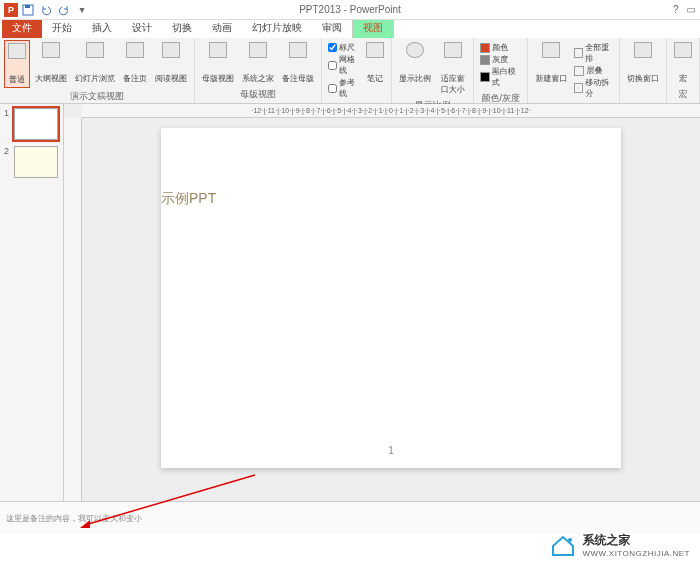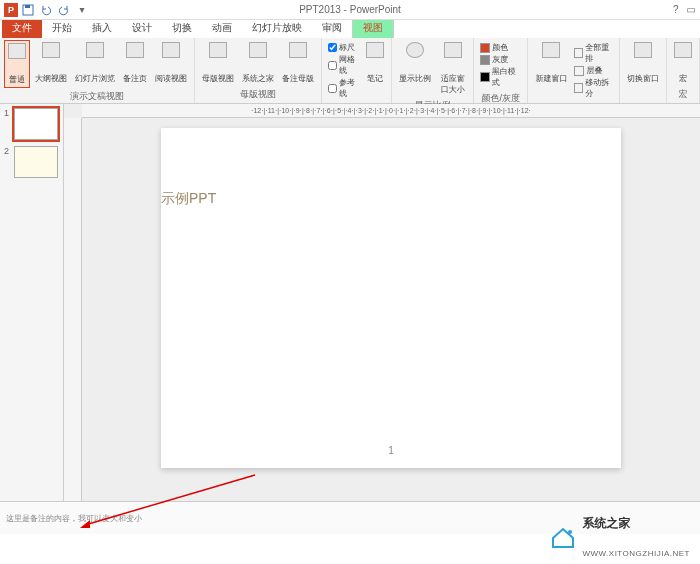--- a/index.html
+++ b/index.html
@@ -46,21 +46,21 @@
 
 .notes { position: absolute; left: 0; right: 0; bottom: 30px; height: 12px; background: #fafafa; border-top: 1px solid #ccc; padding: 16px 6px; font-size: 8px; color: #888; display: flex; align-items: center; }
 
 .arrow { position: absolute; left: 80px; bottom: 34px; width: 180px; height: 2px; pointer-events: none; }
 .arrow svg { position: absolute; width: 180px; height: 60px; bottom: 0; }
 
 .watermark { position: absolute; right: 10px; bottom: 6px; display: flex; align-items: center; gap: 6px; }
 .watermark .wicon { width: 26px; height: 22px; }
 .watermark .wtext { display: flex; flex-direction: column; }
 .watermark .cn { font-size: 12px; font-weight: bold; color: #333; }
-.watermark .en { font-size: 8px; color: #666; letter-spacing: 0.5px; margin-top: 17px; }
+.watermark .en { font-size: 8px; color: #666; letter-spacing: 0.5px; }
 
 .color-sw { width: 10px; height: 10px; display: inline-block; border: 1px solid #999; }
 </style>
 </head>
 <body>
 
 <div class="titlebar">
   <div class="qat">
     <div class="app-icon">P</div>
     <div class="qat-btn">

